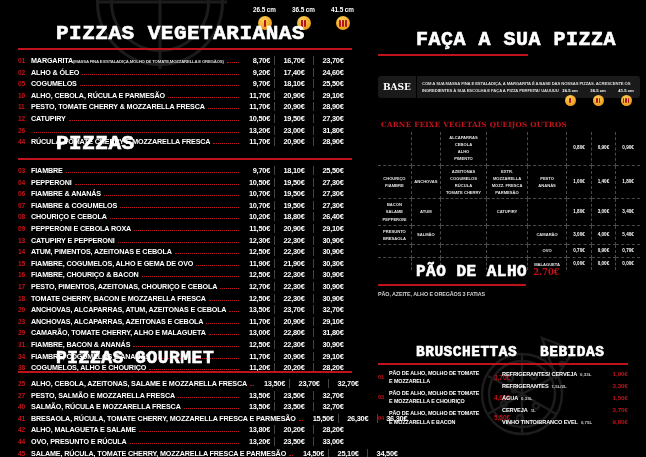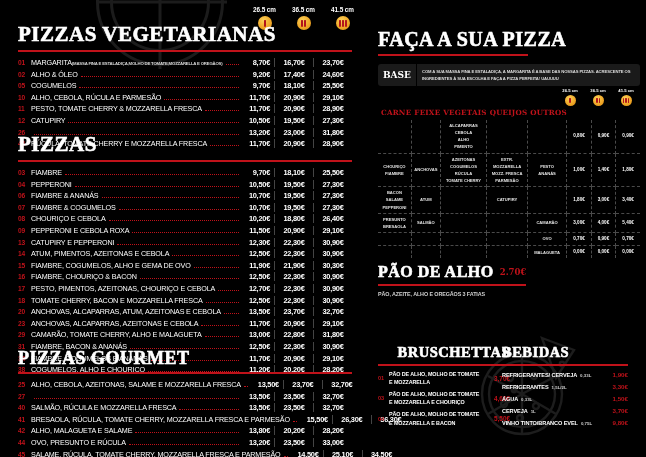--- a/index.html
+++ b/index.html
@@ -18,25 +18,26 @@
     background:#1c1c1c; transform:translateX(-50%); }
   .bg-pizza-top:after { content:""; position:absolute; left:0; top:50%; width:128px; height:3px;
     background:#1c1c1c; transform:translateY(-50%); }
   .bg-pizza-top2 { position:absolute; left:110px; top:-48px; width:100px; height:100px;
     border:3px solid #1c1c1c; border-radius:50%; }
 
   .bg-pizza-right { position: absolute; right: 66px; top: 332px; width: 110px; height: 110px; }
 
   
   .sec-title {
-    font-family: Liberation Serif, serif;
+    font-family: Liberation Mono, monospace;
     font-weight: 700;
     letter-spacing: 0.5px;
     color: #fff;
     text-transform: uppercase;
+    margin-left: 38px;
     -webkit-text-stroke: 0.6px #fff;
   }
   .rule { height: 2px; background: #c0121a; margin-top: 3px; }
 
   
   .left { position: absolute; left: 0; top: 0; width: 370px; height: 457px; }
 
   .sizehdr { position: absolute; right: 8px; top: 6px; width: 117px; display: flex; }
   .sizehdr .sz { width: 39px; text-align: center; }
   .sizehdr .szlab { font-size: 6.4px; font-weight: 700; color: #fff; letter-spacing: -0.1px; }
@@ -49,51 +50,51 @@
   h2.mid { font-size: 18px; }
 
   .vegs { position: absolute; left: 18px; top: 22px; width: 334px; }
   .pizzas { position: absolute; left: 18px; top: 132px; width: 334px; }
   .gourmet { position: absolute; left: 18px; top: 348px; width: 334px; }
 
   .list { margin-top: 6px; }
   .row { display: flex; align-items: baseline; height: 11.6px; }
   .num { color: #c0121a; font-size: 6.6px; font-weight: 700; width: 13px; flex: 0 0 13px;
     letter-spacing: -0.2px; }
-  .nm { font-size: 7.2px; font-weight: 400; color: #fff; letter-spacing: -0.15px;
+  .nm { font-size: 7.2px; font-weight: 700; color: #fff; letter-spacing: -0.15px;
     white-space: nowrap; text-transform: uppercase; }
   .desc { font-size: 4.3px; font-weight: 700; color: #d8d8d8; letter-spacing: -0.2px; }
   .dots { flex: 1 1 auto; border-bottom: 1.4px dotted #c0121a; margin: 0 3px 2px 3px; min-width: 4px; }
   .p1, .p2, .p3 { font-size: 7.4px; font-weight: 700; color: #fff; text-align: left;
     letter-spacing: -0.25px; }
   .p1 { flex: 0 0 32px; text-align: right; padding-right: 4px; }
   .p2 { flex: 0 0 39px; text-align: center; border-left: 1px solid #444; }
   .p3 { flex: 0 0 39px; text-align: center; border-left: 1px solid #444; }
 
   
   .right { position: absolute; left: 374px; top: 0; width: 272px; height: 457px; }
 
   .fsp { position: absolute; left: 4px; top: 28px; width: 262px; }
   .fsp h2 { font-size: 20px; }
-  .base-box { margin-top: 8px; display: flex; align-items: stretch;
+  .base-box { margin-top: 20px; display: flex; align-items: stretch;
     background: #1a1a1a; border-radius: 3px; overflow: hidden; }
   .base-box .lbl { font-family:"DejaVu Serif", serif; font-weight:700; font-size: 9px;
     color:#fff; padding: 4px 5px; display:flex; align-items:center; border-right: 1px solid #000; }
   .base-box .txt { font-size: 4.2px; font-weight: 700; color:#ddd; padding: 4px 5px;
     line-height: 1.7; letter-spacing: -0.1px; }
 
   
   .bt { position: absolute; left: 4px; top: 88px; width: 262px; }
   .bt .szrow { display:flex; justify-content:flex-end; }
   .bt .szrow .sz { width: 28px; text-align:center; }
   .bt .szrow .szlab { font-size:4.2px; font-weight:700; color:#fff; }
   .bt .szrow .badge { width: 11px; height: 11px; margin-top:2px; }
   .bt .szrow .badge i { width:1.6px; height:5.5px; }
 
-  .bt table { width: 100%; border-collapse: collapse; margin-top: 2px; }
+  .bt table { width: 100%; border-collapse: collapse; margin-top: 14px; }
   .bt th { font-family:"DejaVu Serif", serif; color:#c0121a; font-size:7.2px; font-weight:700;
     text-align:left; padding: 0 0 3px 3px; letter-spacing:0.2px; }
   .bt th.pr { width:28px; }
   .bt td { border-right: 1px dashed #4a4a4a; border-bottom: 1px dashed #4a4a4a;
     font-size: 4.1px; font-weight: 700; color: #e2e2e2; text-align: center;
     line-height: 1.75; padding: 2px 1px; vertical-align: middle; }
   .bt td.price { color:#fff; font-size:4.6px; width:28px; }
   .bt td:last-child { border-right: none; }
   .bt tr:last-child td { border-bottom: none; }
 
@@ -385,20 +386,21 @@
           <div class="row">
             <span class="num">25</span>
             <span class="nm">ALHO, CEBOLA, AZEITONAS, SALAME E MOZZARELLA FRESCA</span>
             <span class="dots"></span>
             <span class="p1">13,50€</span>
             <span class="p2">23,70€</span>
             <span class="p3">32,70€</span>
           </div>
           <div class="row">
             <span class="num">27</span>
+            <span class="nm">PESTO, SALMÃO E MOZZARELLA FRESCA</span>
             <span class="dots"></span>
             <span class="p1">13,50€</span>
             <span class="p2">23,50€</span>
             <span class="p3">32,70€</span>
           </div>
           <div class="row">
             <span class="num">40</span>
             <span class="nm">SALMÃO, RÚCULA E MOZZARELLA FRESCA</span>
             <span class="dots"></span>
             <span class="p1">13,50€</span>

